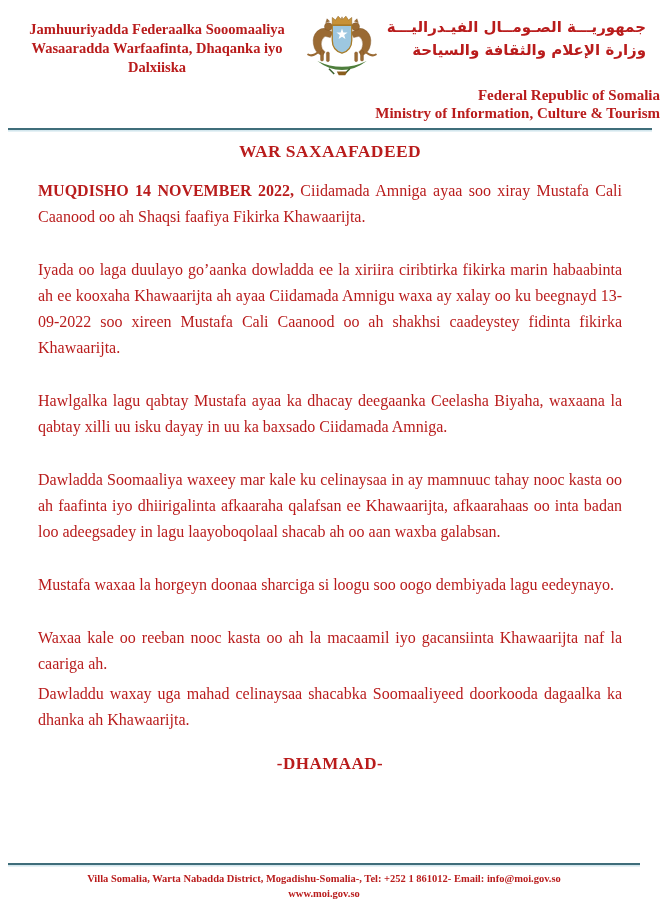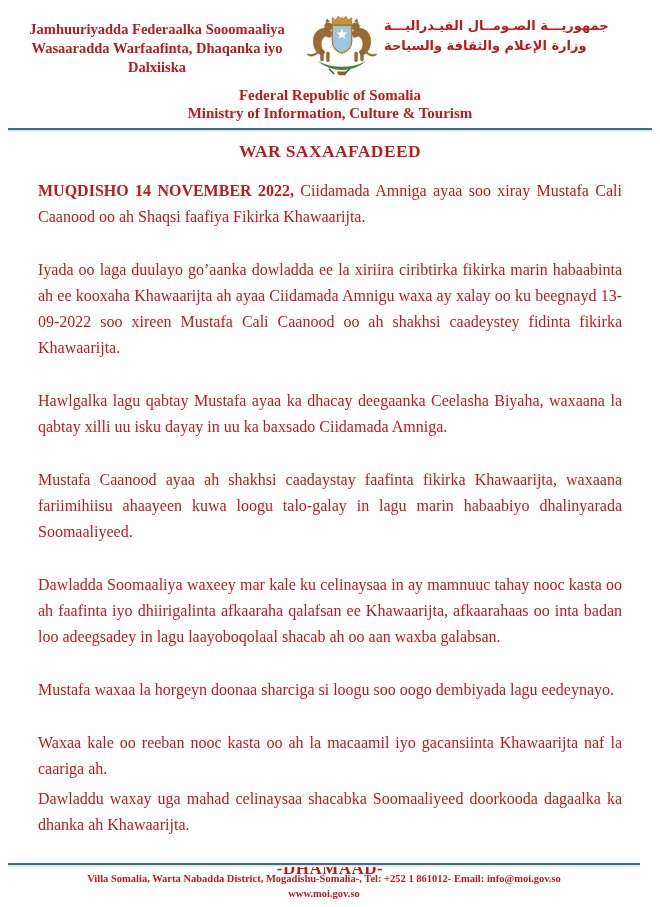--- a/index.html
+++ b/index.html
@@ -25,29 +25,29 @@
     text-align: center;
     font-weight: bold;
     font-size: 14.5px;
     line-height: 1.32;
     padding-top: 8px;
   }
   .lh-emblem { width: 78px; flex: 0 0 auto; margin-top: 2px; }
   .lh-arabic {
     width: 262px;
     direction: rtl;
-    text-align: left;
+    text-align: right;
     font-family: "DejaVu Sans", sans-serif;
     font-weight: bold;
-    font-size: 13px;
+    font-size: 15px;
     line-height: 1.55;
     padding-top: 4px;
   }
   .lh-center {
-    text-align: center;
+    text-align: right;
     font-weight: bold;
     font-size: 15px;
     line-height: 1.18;
     margin-top: 1px;
   }
   .rule {
     height: 4px;
     margin: 6px 8px 0 8px;
     background: linear-gradient(to bottom, #3f6d7a 0px, #3f6d7a 1.6px, #c3dde6 1.6px, #eef6f9 4px);
   }
@@ -148,21 +148,20 @@
     <div class="rule"></div>
   </header>
 
   <main>
     <h1 class="doc-title">WAR SAXAAFADEED</h1>
 
     <p><strong>MUQDISHO 14 NOVEMBER 2022,</strong><span> Ciidamada Amniga ayaa soo xiray Mustafa Cali Caanood oo ah Shaqsi faafiya Fikirka Khawaarijta.</span></p>
 
     <p>Iyada oo laga duulayo go’aanka dowladda ee la xiriira ciribtirka fikirka marin habaabinta ah ee kooxaha Khawaarijta ah ayaa Ciidamada Amnigu waxa ay xalay oo ku beegnayd 13-09-2022 soo xireen Mustafa Cali Caanood oo ah shakhsi caadeystey fidinta fikirka Khawaarijta.</p>
     <p>Hawlgalka lagu qabtay Mustafa ayaa ka dhacay deegaanka Ceelasha Biyaha, waxaana la qabtay xilli uu isku dayay in uu ka baxsado Ciidamada Amniga.</p>
-    <p>Mustafa Caanood ayaa ah shakhsi caadaystay faafinta fikirka Khawaarijta, waxaana fariimihiisu ahaayeen kuwa loogu talo-galay in lagu marin habaabiyo dhalinyarada Soomaaliyeed.</p>
     <p>Dawladda Soomaaliya waxeey mar kale ku celinaysaa in ay mamnuuc tahay nooc kasta oo ah faafinta iyo dhiirigalinta afkaaraha qalafsan ee Khawaarijta, afkaarahaas oo inta badan loo adeegsadey in lagu laayoboqolaal shacab ah oo aan waxba galabsan.</p>
     <p>Mustafa waxaa la horgeyn doonaa sharciga si loogu soo oogo dembiyada lagu eedeynayo.</p>
     <p class="tight">Waxaa kale oo reeban nooc kasta oo ah la macaamil iyo gacansiinta Khawaarijta naf la caariga ah.</p>
     <p class="last">Dawladdu waxay uga mahad celinaysaa shacabka Soomaaliyeed doorkooda dagaalka ka dhanka ah Khawaarijta.</p>
 
     <div class="end-mark">-DHAMAAD-</div>
   </main>
 
   <footer class="page-footer">
     <div class="rule"></div>

